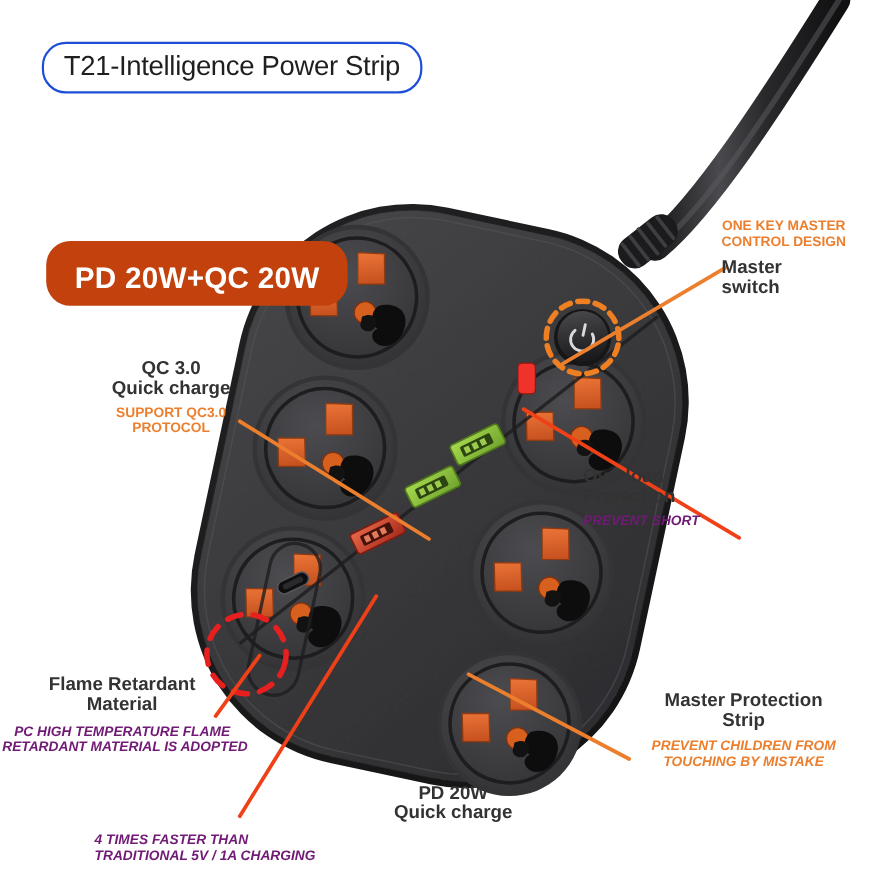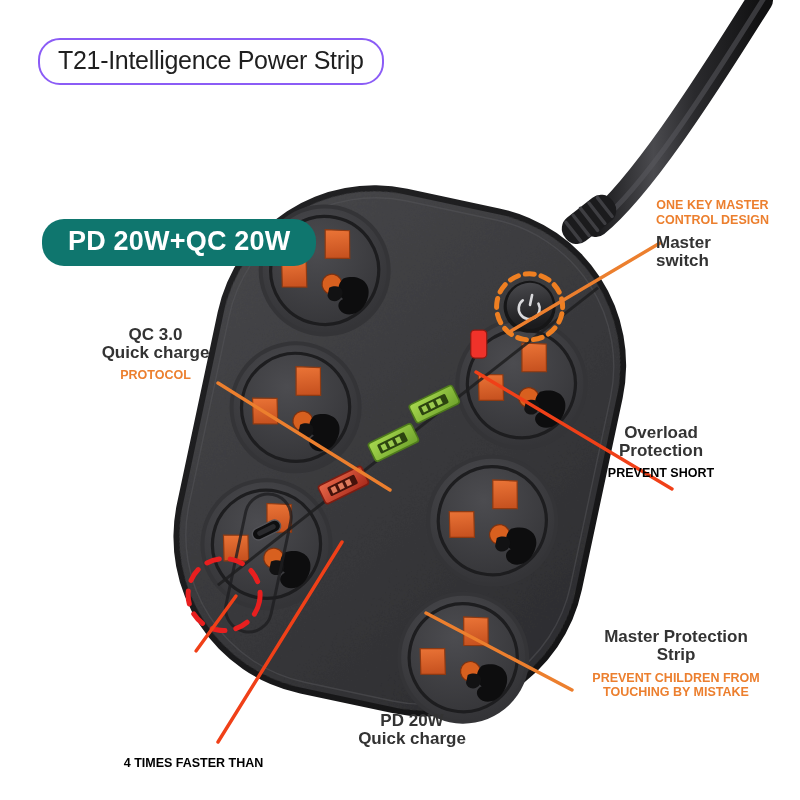--- a/index.html
+++ b/index.html
@@ -9,56 +9,56 @@
     font-family:"Liberation Sans", sans-serif;
     overflow:hidden;
     position:relative;
   }
   #stage{position:absolute;inset:0;width:800px;height:800px;}
 
   
   .pill-title{
     position:absolute;left:38px;top:38px;
     padding:6px 18px 8px 18px;
-    border:2px solid #8b5cf6;
+    border:2px solid #1d4ed8;
     border-radius:22px;
     font-size:25px;
     color:#1f1f1f;
     letter-spacing:-0.3px;
     white-space:nowrap;
   }
   .headline{
     position:absolute;left:44px;top:86px;
     font-size:62px;line-height:0.92;
     font-weight:bold;font-style:italic;
     color:#2e2e2e;letter-spacing:-1.5px;
     white-space:nowrap;
   }
   .headline .l2{display:block;margin-top:4px;}
   .badge{
     position:absolute;left:42px;top:219px;
-    background:#0f766e;color:#fff;
+    background:#c2410c;color:#fff;
     border-radius:22px;
-    padding:7px 26px 9px 26px;
+    padding:19px 26px 9px 26px;
     font-size:27px;font-weight:bold;
     letter-spacing:0.2px;white-space:nowrap;
   }
 
   
   .callout{position:absolute;}
   .co-title{
     font-size:17px;font-weight:bold;color:#333333;
     line-height:1.08;white-space:nowrap;
   }
   .co-sub{
     font-size:12.5px;line-height:1.18;white-space:nowrap;font-weight:bold;
   }
   .sub-orange{color:#ec7f2e;text-align:center;}
-  .sub-red{color:#000000;}
-  .ta-l{text-align:left;} .ta-r{text-align:center;} .ta-c{text-align:center;}
+  .sub-red{color:#701a75;font-style:italic;}
+  .ta-l{text-align:left;} .ta-r{text-align:left;} .ta-c{text-align:center;}
 
   
   #device{position:absolute;left:0;top:0;width:800px;height:800px;}
 </style>
 </head>
 <body>
 
 <div id="stage">
 
   <svg id="device" viewBox="0 0 800 800">
@@ -252,51 +252,63 @@
       <div>switch</div>
     </div>
   </div>
 
   <div class="callout ta-c" style="left:48px;top:326px;width:215px;">
     <div class="co-title">
       <div>QC 3.0</div>
       <div>Quick charge</div>
     </div>
     <div class="co-sub sub-orange" style="margin-top:5px;">
+      <div>SUPPORT QC3.0</div>
       <div>PROTOCOL</div>
     </div>
   </div>
 
   <div class="callout ta-r" style="left:530px;top:424px;width:262px;">
     <div class="co-title">
       <div>Overload</div>
       <div>Protection</div>
     </div>
     <div class="co-sub sub-red" style="margin-top:5px;">
       <div>PREVENT SHORT</div>
     </div>
   </div>
 
   <div class="callout ta-c" style="left:556px;top:628px;width:240px;">
     <div class="co-title">
       <div>Master Protection</div>
       <div>Strip</div>
     </div>
-    <div class="co-sub sub-orange" style="margin-top:6px;">
+    <div class="co-sub sub-orange" style="margin-top:6px;font-style:italic;">
       <div>PREVENT CHILDREN FROM</div>
       <div>TOUCHING BY MISTAKE</div>
     </div>
   </div>
 
+  <div class="callout ta-c" style="left:2px;top:613px;width:218px;">
+    <div class="co-title">
+      <div>Flame Retardant</div>
+      <div>Material</div>
+    </div>
+    <div class="co-sub sub-red" style="margin-top:8px;">
+      <div>PC HIGH TEMPERATURE FLAME</div>
+      <div>RETARDANT MATERIAL IS ADOPTED</div>
+    </div>
+  </div>
 
   <div class="callout ta-c" style="left:314px;top:712px;width:196px;">
     <div class="co-title">
       <div>PD 20W</div>
       <div>Quick charge</div>
     </div>
   </div>
   <div class="callout ta-r" style="left:86px;top:756px;width:215px;">
     <div class="co-sub sub-red">
       <div>4 TIMES FASTER THAN</div>
+      <div>TRADITIONAL 5V / 1A CHARGING</div>
     </div>
   </div>
 
 </div>
 
 </body></html>

